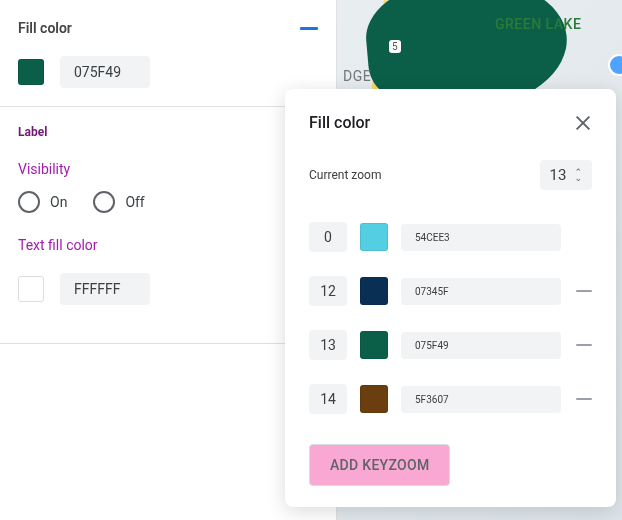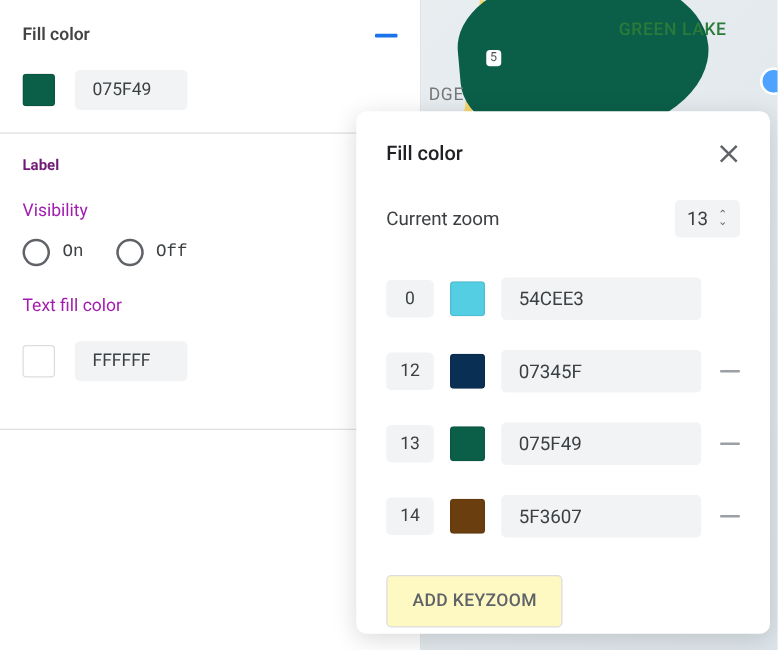--- a/index.html
+++ b/index.html
@@ -96,21 +96,20 @@
     }
     .radio-circle {
       width: 22px;
       height: 22px;
       border: 2px solid #5f6368;
       border-radius: 50%;
     }
     .radio-label {
       font-size: 14px;
       color: #3c4043;
-      font-family: Liberation Mono, monospace;
     }
     .field-group {
       margin-bottom: 20px;
     }
     .map-area {
       position: absolute;
       left: 337px;
       top: 0;
       width: 285px;
       height: 520px;
@@ -205,21 +204,21 @@
     }
     .close-icon::before { transform: rotate(45deg); }
     .close-icon::after { transform: rotate(-45deg); }
     .zoom-row {
       display: flex;
       align-items: center;
       justify-content: space-between;
       margin-bottom: 32px;
     }
     .zoom-label {
-      font-size: 15px;
+      font-size: 12px;
       color: #3c4043;
     }
     .zoom-stepper {
       display: flex;
       align-items: center;
       background: #f1f3f4;
       border-radius: 4px;
       padding: 6px 10px;
       gap: 8px;
     }
@@ -252,38 +251,38 @@
     .stop-swatch {
       width: 28px;
       height: 28px;
       border-radius: 3px;
       border: 1px solid rgba(0,0,0,0.08);
     }
     .stop-hex {
       background: #f1f3f4;
       padding: 8px 14px;
       border-radius: 4px;
-      font-size: 15px;
+      font-size: 10px;
       color: #3c4043;
       flex: 1;
     }
     .remove-icon {
       width: 16px;
       height: 2px;
       background: #9aa0a6;
       border-radius: 1px;
       margin-left: 2px;
     }
     .remove-spacer {
       width: 16px;
       margin-left: 2px;
     }
     .add-btn {
       border: 1px solid #dadce0;
-      background: #fef9c3;
+      background: #f9a8d4;
       padding: 12px 20px;
       border-radius: 4px;
       font-size: 14px;
       font-weight: 500;
       color: #5f6368;
       letter-spacing: 0.3px;
       margin-top: 6px;
       text-align: center;
     }
     .map-blue-circle {

